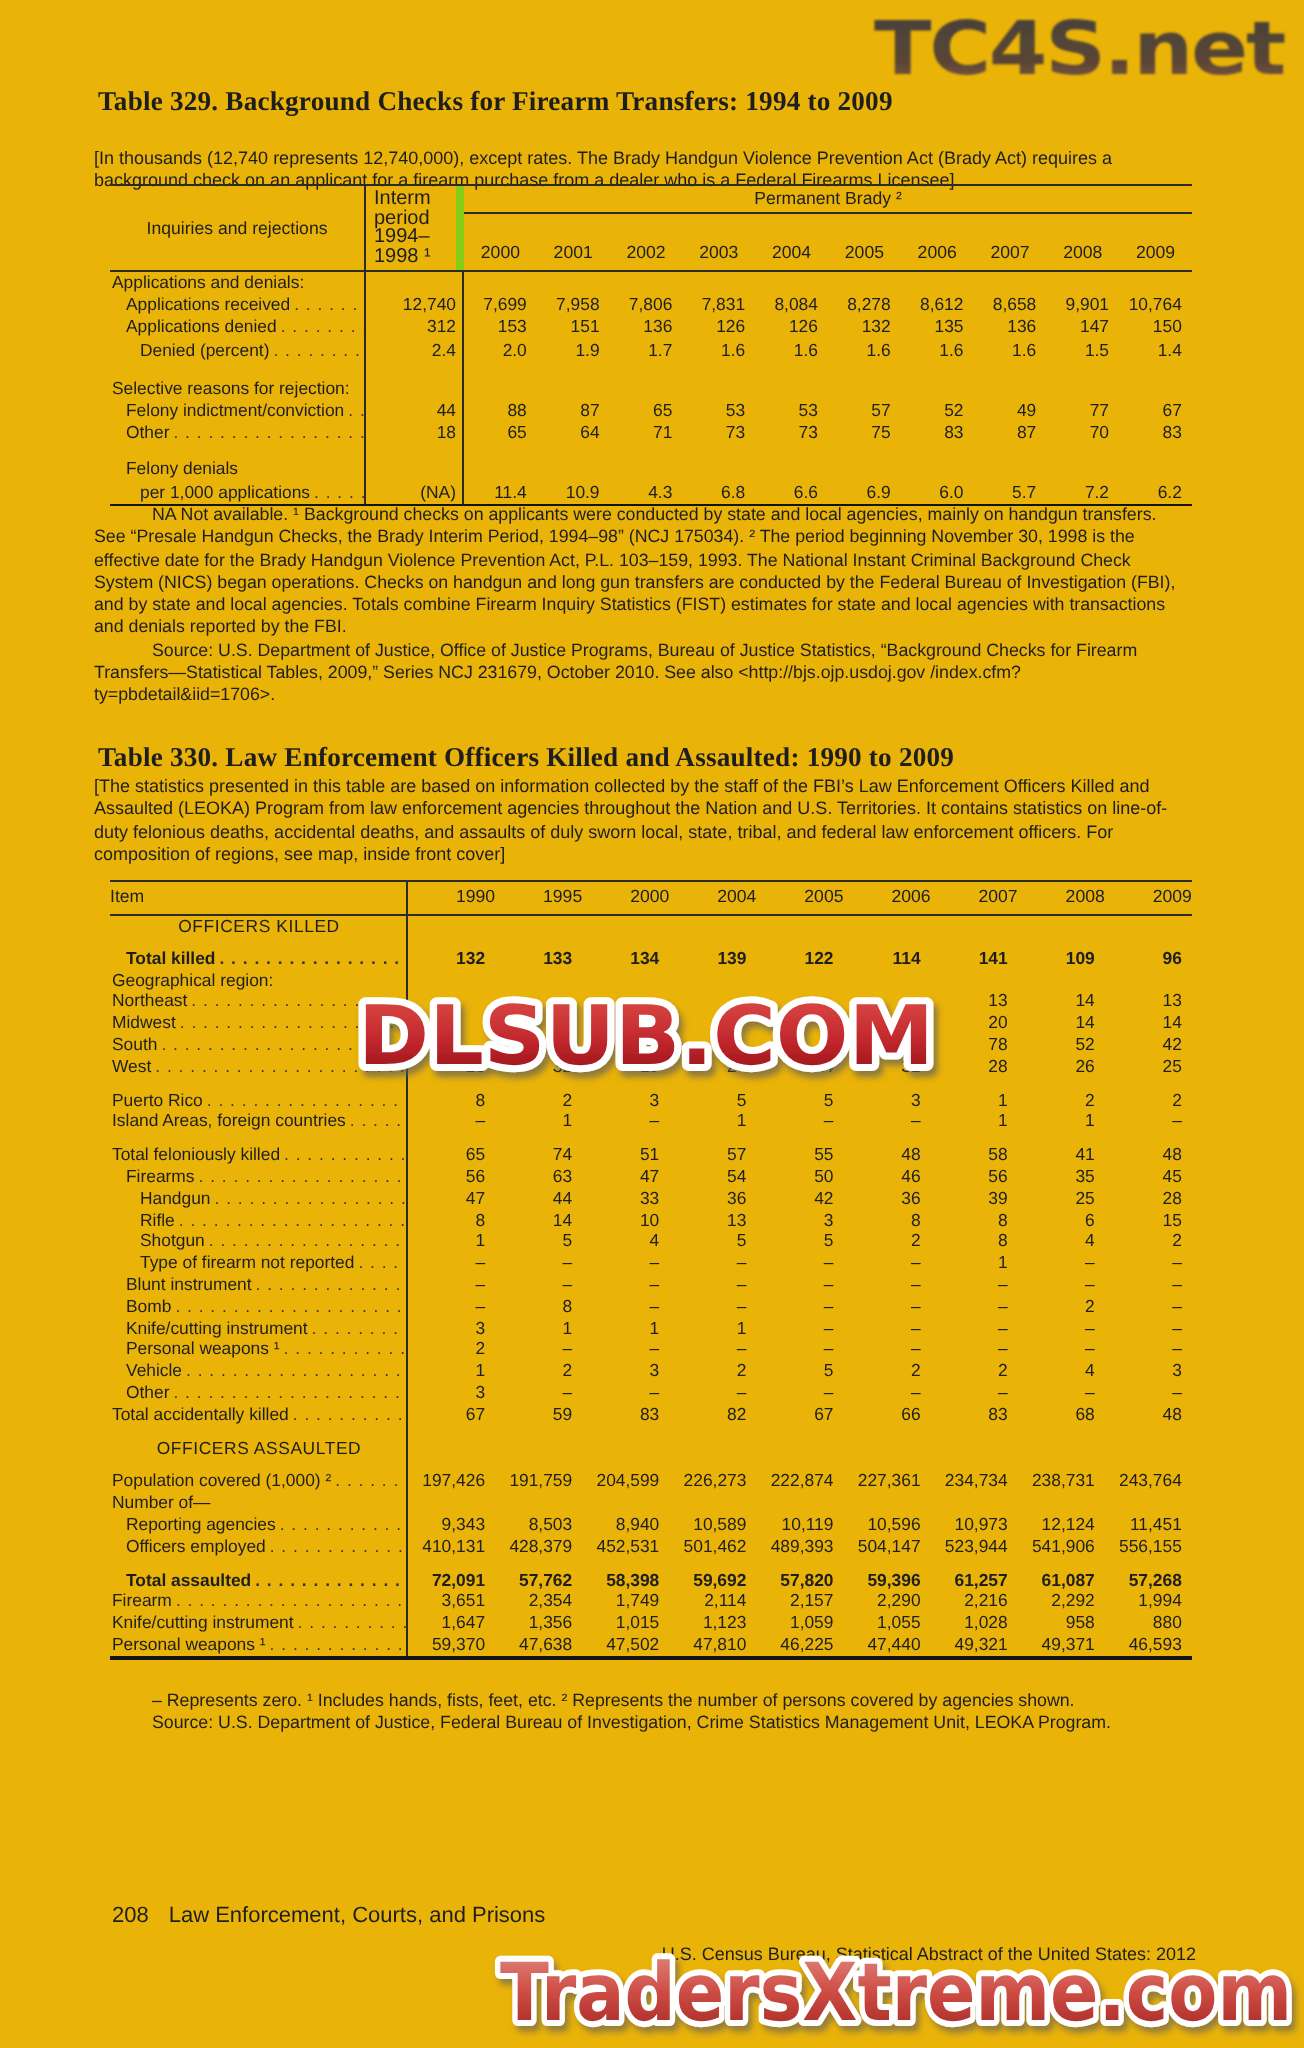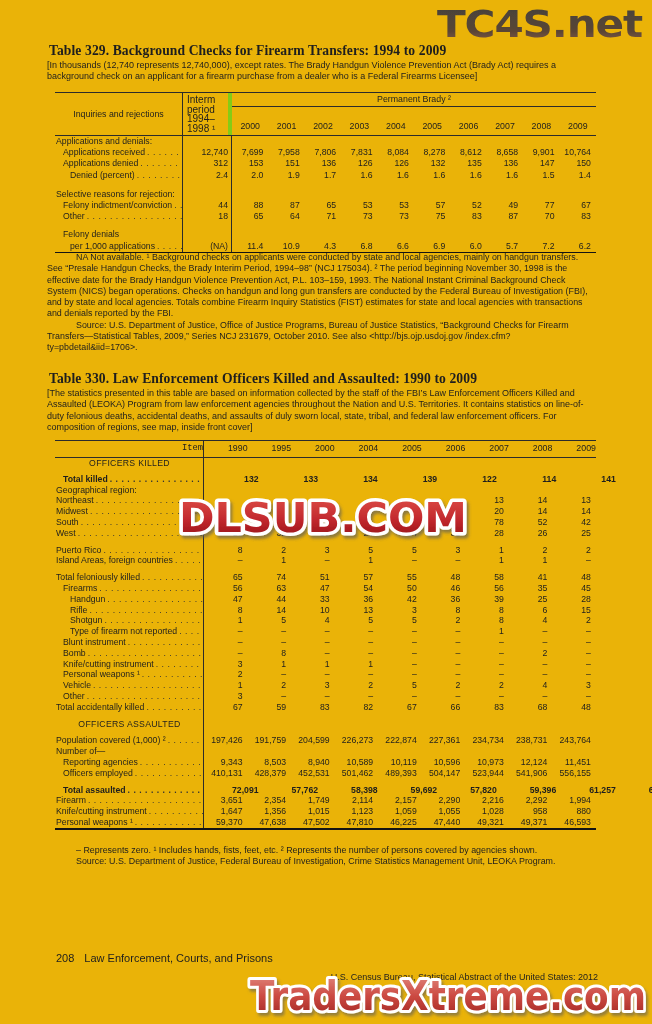--- a/index.html
+++ b/index.html
@@ -23,21 +23,21 @@
   .trow{ display:grid; }
   #t329-body .trow{ grid-template-columns:128px 49px repeat(10,36.4px); height:11.2px; line-height:11.2px; }
   #t330-body .trow{ grid-template-columns:149px repeat(9,43.55px); height:10.8px; line-height:10.8px; }
   .stub{ border-right:1px solid #2b2b2b; display:flex; overflow:hidden; font-size:8.7px; }
   .lab{ white-space:nowrap; }
   .dots{ flex:1 1 auto; overflow:hidden; white-space:nowrap; padding:0 3px 0 2px; color:#333; letter-spacing:0.5px; }
   .dots::after{ content:" . . . . . . . . . . . . . . . . . . . . . . . . . . . . . . . . . . . . . . . . . ."; }
   .num{ text-align:right; padding-right:5px; font-size:8.7px; }
   .interim{ border-right:1px solid #2b2b2b; padding-right:3px; }
   .ind0{ padding-left:1px; } .ind1{ padding-left:8px; } .ind2{ padding-left:15px; }
-  .bold{ font-weight:bold;gap:16px; }
+  .bold{ font-weight:bold; }
   .section .stub{ justify-content:center; letter-spacing:0.3px; }
   #t329-body{ border-bottom:1.6px solid #141414; }
   #t330-body{ border-bottom:2px solid #141414; }
 
   
   .head329{
     display:grid; grid-template-columns:128px 49px 1fr;
     border-top:1px solid #2b2b2b; border-bottom:1px solid #2b2b2b; height:42px;
   }
   .head329 .h-stub{
@@ -50,37 +50,37 @@
   .h-span{ height:13px; line-height:12px; text-align:center; font-size:8.8px; border-bottom:1px solid #2b2b2b; }
   .h-yrow{ display:grid; grid-template-columns:repeat(10,1fr); height:28px; align-items:end; }
   .h-yrow div{ text-align:center; font-size:8.8px; padding-bottom:4px; }
 
   
   .head330{
     display:grid; grid-template-columns:149px repeat(9,43.55px);
     border-top:1px solid #2b2b2b; border-bottom:1px solid #2b2b2b;
     height:16px; line-height:15px; font-size:8.8px;
   }
-  .head330 .h-stub{ border-right:1px solid #2b2b2b; text-align:right;font-family:Liberation Mono, monospace; }
+  .head330 .h-stub{ border-right:1px solid #2b2b2b; text-align:left; }
   .head330 .h-year{ text-align:right; }
 
   
   .footer-left{ left:56px; top:952px; font-size:11px; }
   .footer-left .pgnum{ margin-right:10px; }
   .footer-source{ right:54px; top:972px; font-size:9px; }
 
   svg text{ font-family:"DejaVu Sans", sans-serif; }
 </style>
 </head>
 <body>
 
 <div class="page">
 
   <div class="abs tbl-title" style="top:43px">Table 329. Background Checks for Firearm Transfers: 1994 to 2009</div>
-  <div class="abs tbl-note" style="top:60px">[In thousands (12,740 represents 12,740,000), except rates. The Brady Handgun Violence Prevention Act (Brady Act) requires a background check on an applicant for a firearm purchase from a dealer who is a Federal Firearms Licensee]</div>
+  <div class="abs tbl-note" style="top:74px">[In thousands (12,740 represents 12,740,000), except rates. The Brady Handgun Violence Prevention Act (Brady Act) requires a background check on an applicant for a firearm purchase from a dealer who is a Federal Firearms Licensee]</div>
 
   <div class="abs ttable" style="top:92px">
     <div class="head329">
       <div class="h-stub">Inquiries and rejections</div>
       <div class="h-interim">Interm period 1994– 1998 ¹</div>
       <div>
         <div class="h-span">Permanent Brady ²</div>
         <div class="h-yrow" id="t329-years">
             <div class="">2000</div>
             <div class="">2001</div>

